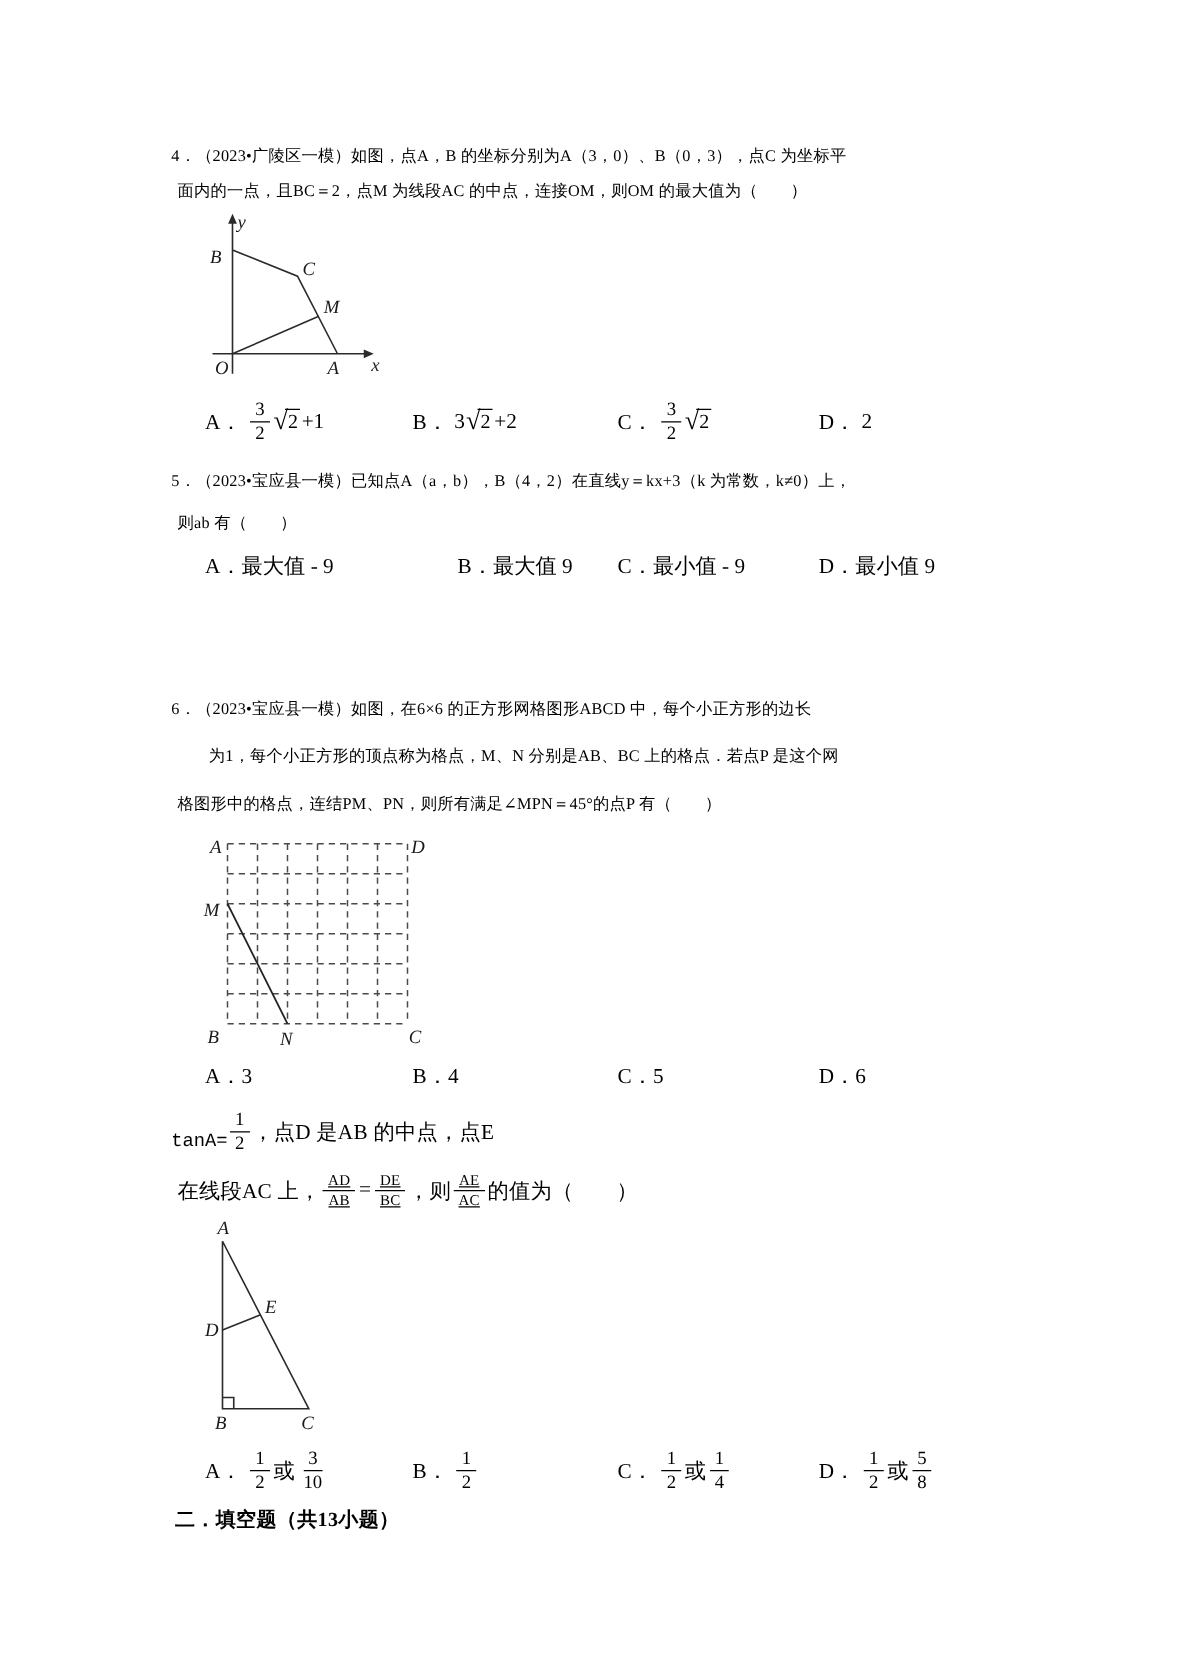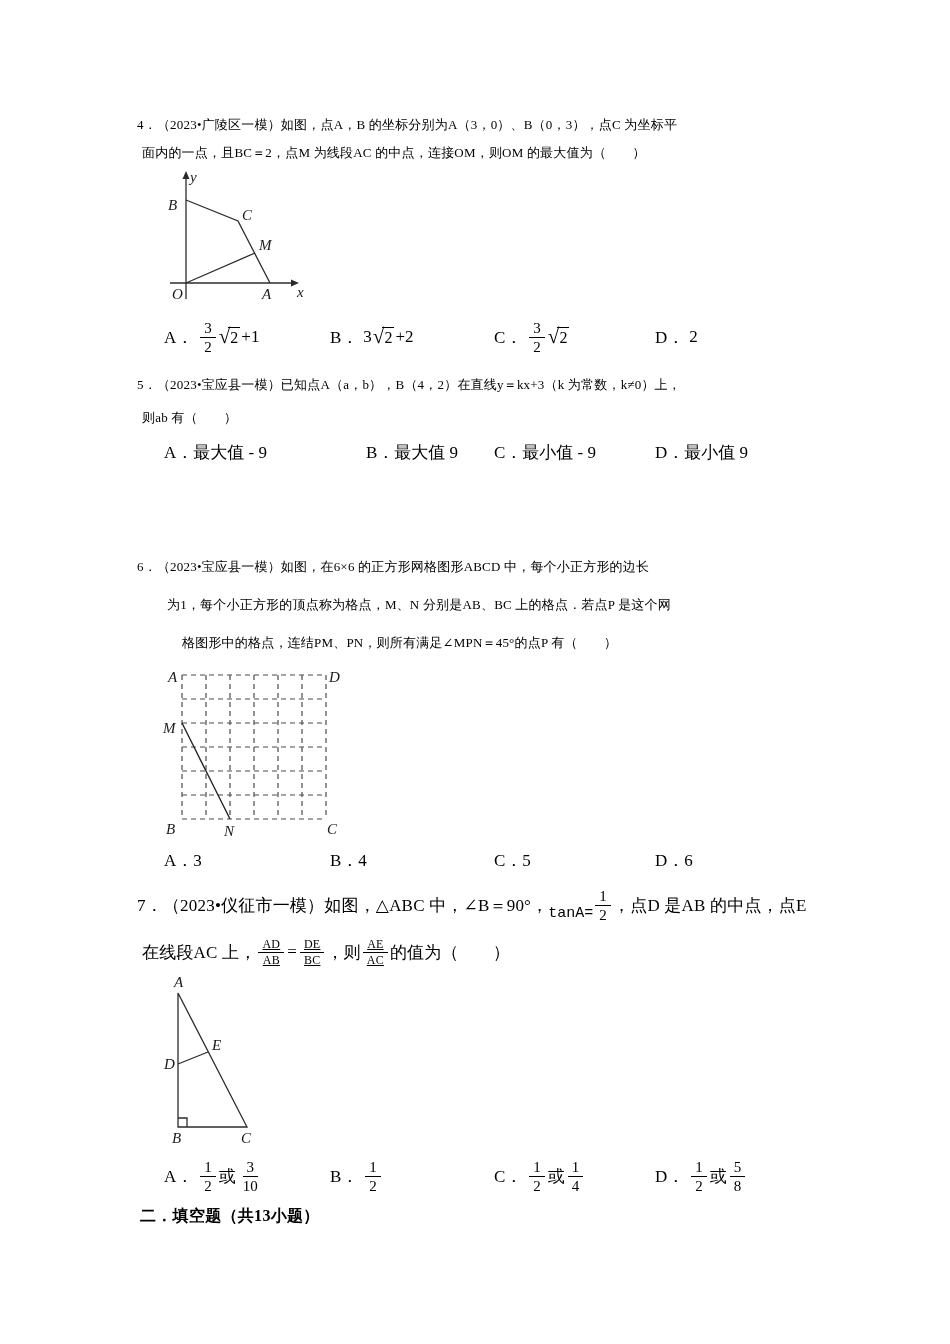--- a/index.html
+++ b/index.html
@@ -97,21 +97,21 @@
 
 <div class="abs" style="left:0;top:440px;width:950px;height:24px;">
   <div class="opt" style="left:164px;height:24px;text-align:right;">A．最大值 - 9</div>
   <div class="opt" style="left:330px;height:24px;margin-left:36px;">B．最大值 9</div>
   <div class="opt" style="left:494px;height:24px;">C．最小值 - 9</div>
   <div class="opt" style="left:655px;height:24px;">D．最小值 9</div>
 </div>
 
 <div class="abs tline" style="left:137px;top:559px;text-align:right;">6．（2023•宝应县一模）如图，在6×6 的正方形网格图形ABCD 中，每个小正方形的边长</div>
 <div class="abs tline" style="left:142px;top:597px;margin-left:25px;">为1，每个小正方形的顶点称为格点，M、N 分别是AB、BC 上的格点．若点P 是这个网</div>
-<div class="abs tline" style="left:142px;top:635px;margin-left:40px;">格图形中的格点，连结PM、PN，则所有满足∠MPN＝45°的点P 有（　　）</div>
+<div class="abs tline" style="left:142px;top:635px;">格图形中的格点，连结PM、PN，则所有满足∠MPN＝45°的点P 有（　　）</div>
 
 <svg class="abs" style="left:160px;top:662px;" width="185" height="180" viewBox="0 0 185 180">
 
   <line class="dash" x1="22" y1="13" x2="22" y2="157"></line>
   <line class="dash" x1="46" y1="13" x2="46" y2="157"></line>
   <line class="dash" x1="70" y1="13" x2="70" y2="157"></line>
   <line class="dash" x1="94" y1="13" x2="94" y2="157"></line>
   <line class="dash" x1="118" y1="13" x2="118" y2="157"></line>
   <line class="dash" x1="142" y1="13" x2="142" y2="157"></line>
   <line class="dash" x1="166" y1="13" x2="166" y2="157"></line>
@@ -134,21 +134,20 @@
 </svg>
 
 <div class="abs" style="left:0;top:848px;width:900px;height:24px;text-align:center;">
   <div class="opt" style="left:164px;height:24px;">A．3</div>
   <div class="opt" style="left:330px;height:24px;">B．4</div>
   <div class="opt" style="left:494px;height:24px;">C．5</div>
   <div class="opt" style="left:655px;height:24px;">D．6</div>
 </div>
 
 <div class="abs flexline" style="left:137px;top:882px;height:46px;">
-  <span>7．（2023•仪征市一模）如图，△ABC 中，∠B＝90°，</span>
   <span class="tan-seg">tanA=</span>
   <span class="frac">
     <span class="fn">1</span>
     <span class="fd">2</span>
   </span>
   <span>，点D 是AB 的中点，点E</span>
 </div>
 
 <div class="abs flexline" style="left:142px;top:928px;height:48px;">
   <span>在线段AC 上，</span>

